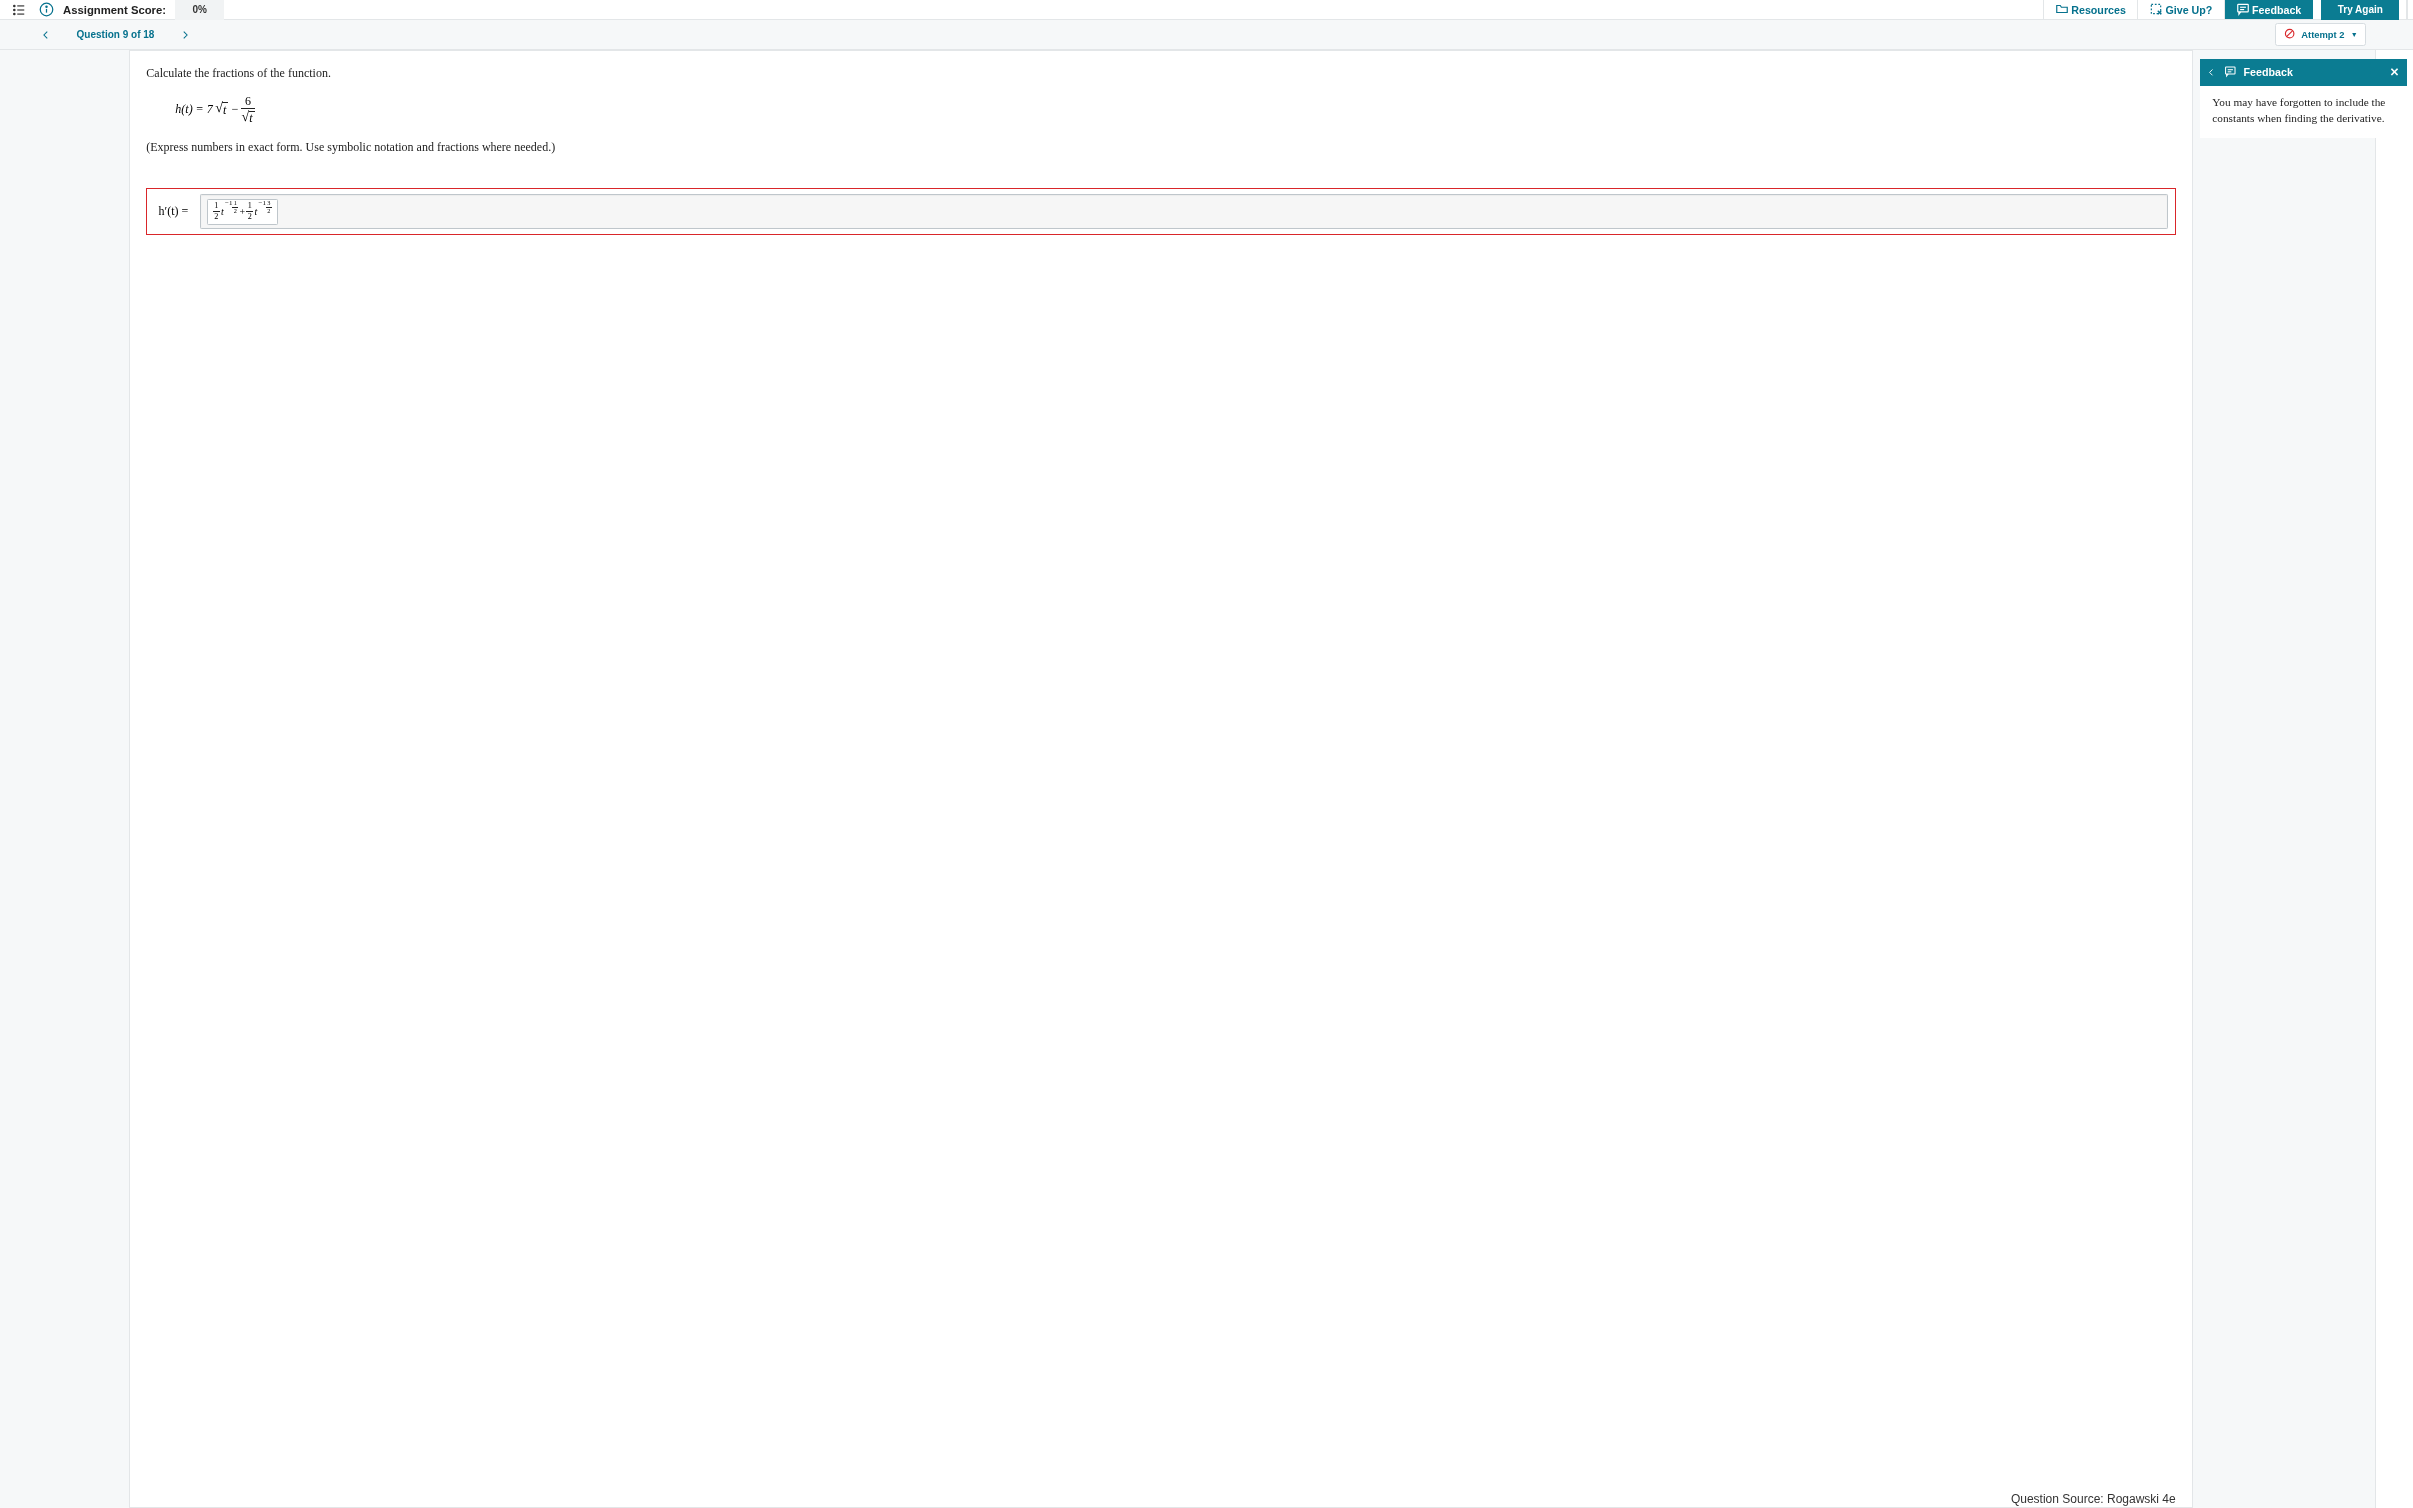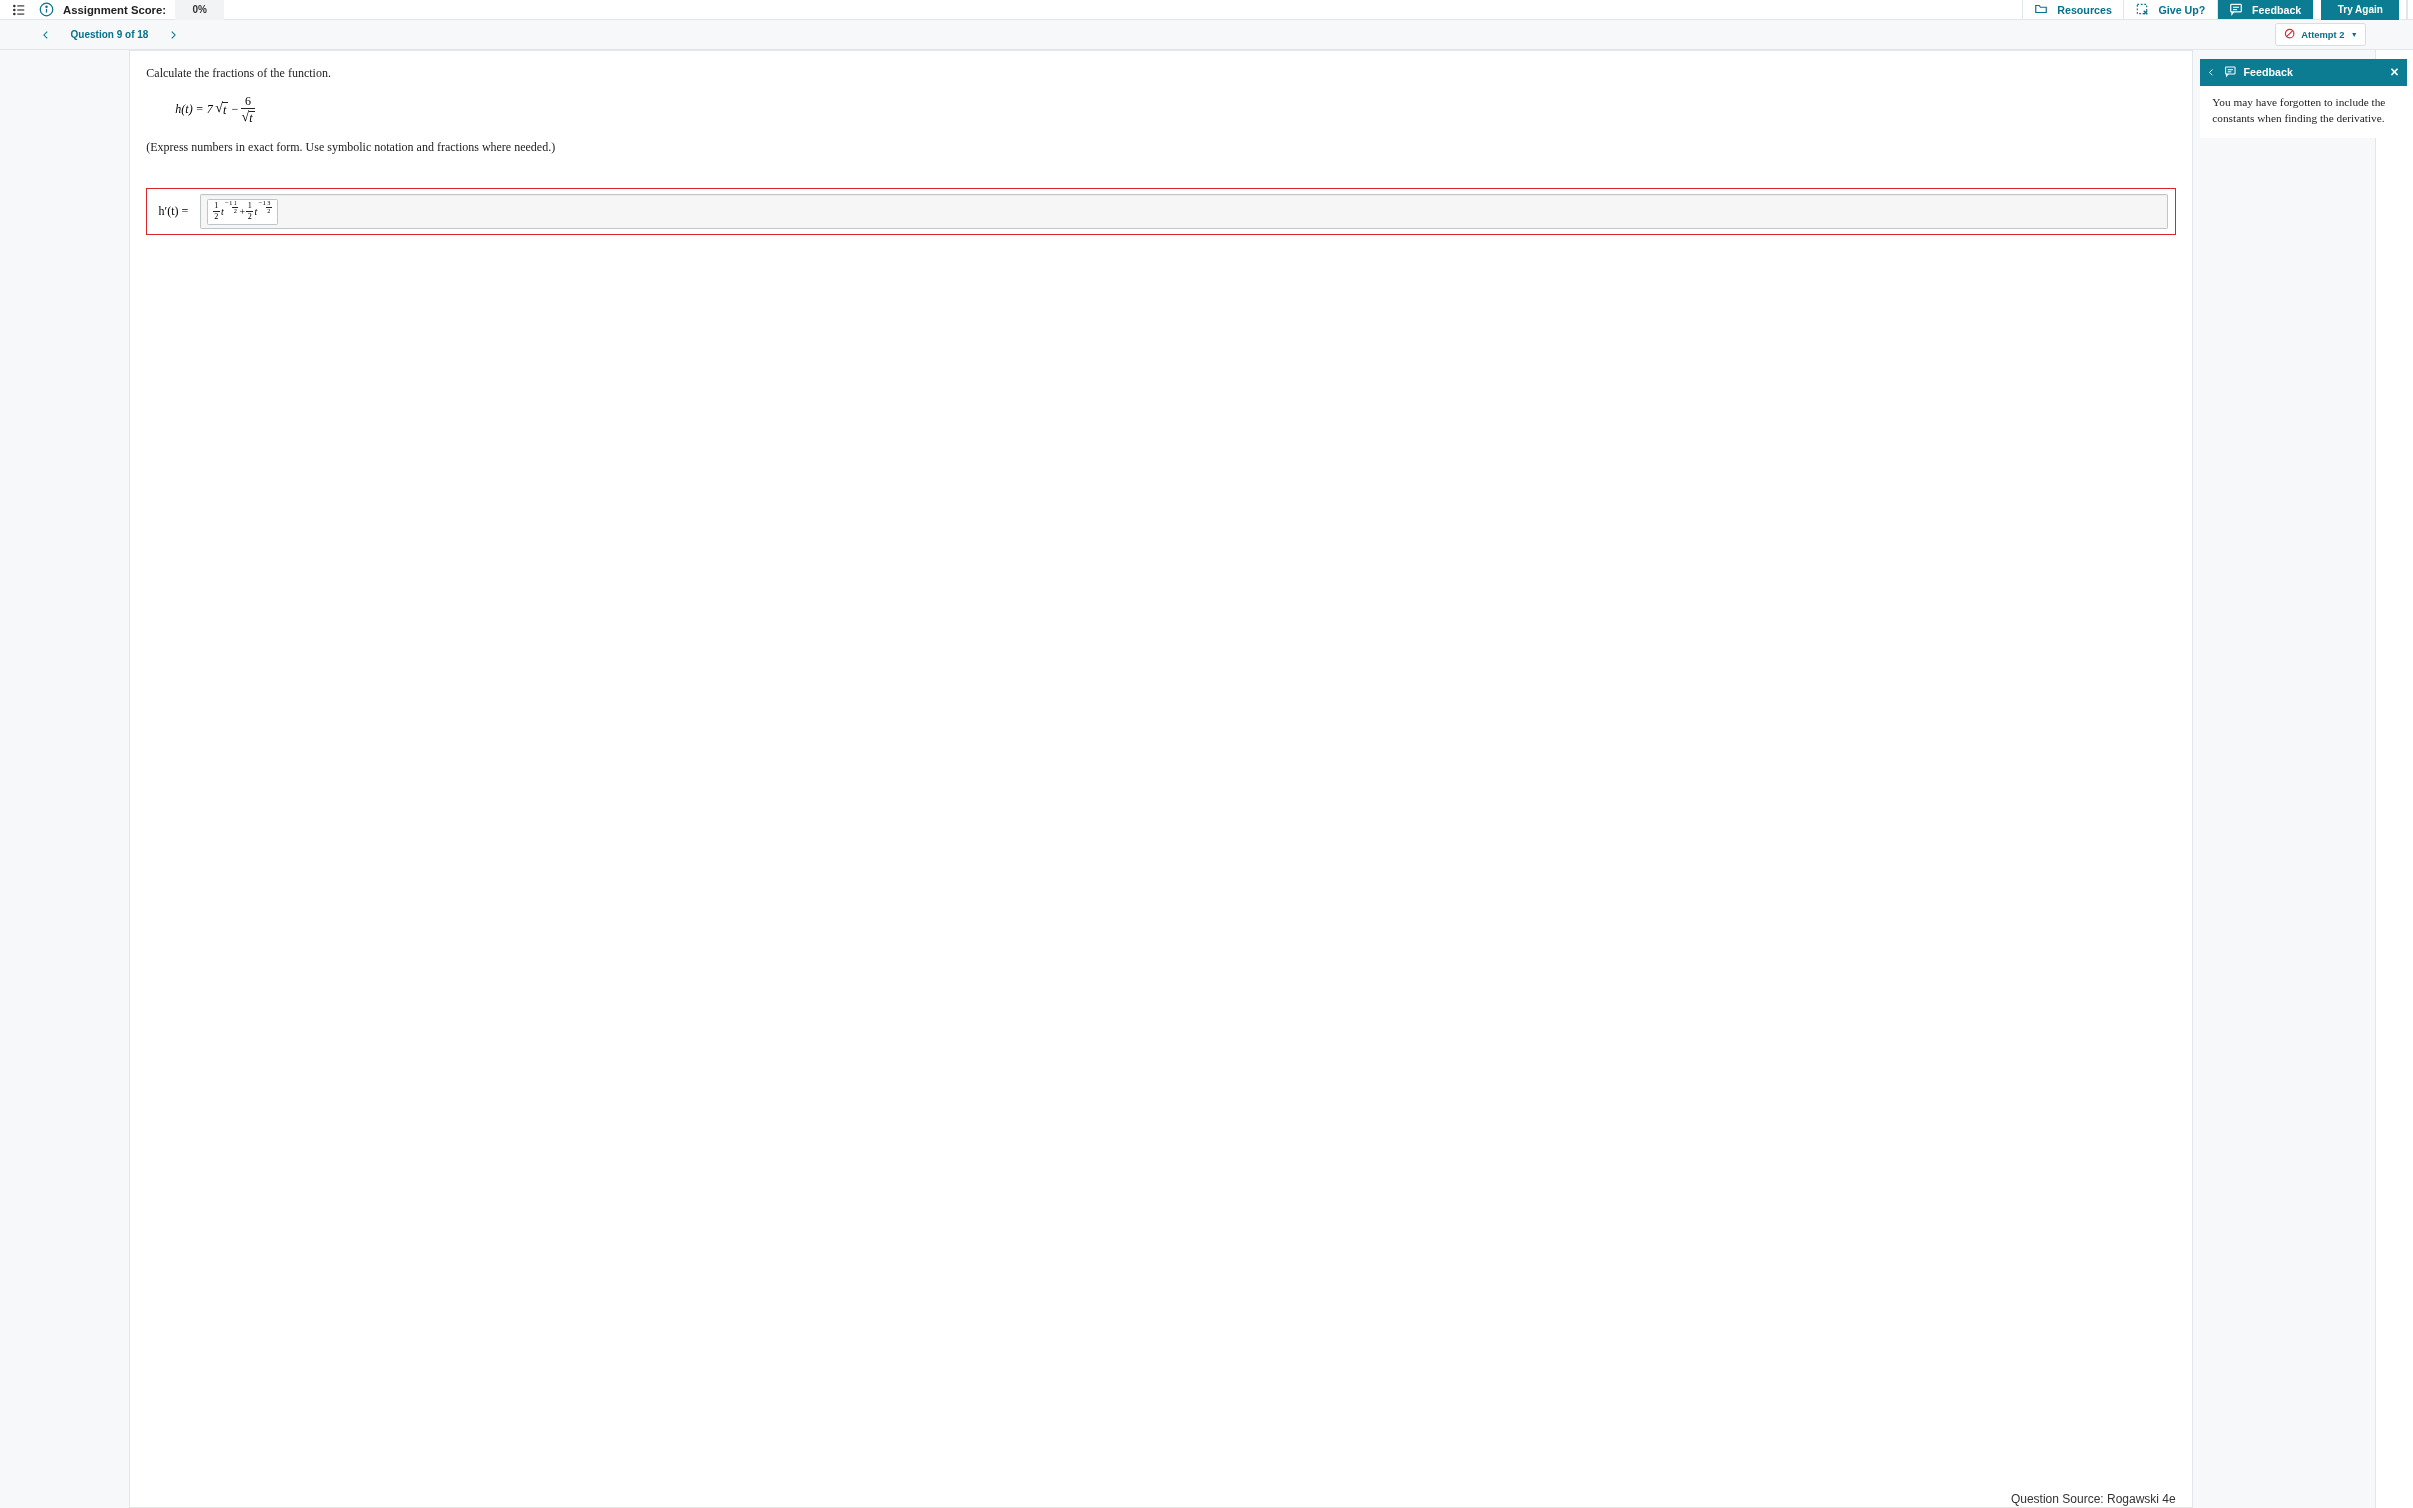--- a/index.html
+++ b/index.html
@@ -23,21 +23,21 @@
   .info-icon svg { width: 15px; height: 15px; }
   .score-label {
     font-size: 11.3px; font-weight: 700; color: #222; margin-left: 5px;
   }
   .score-box {
     background: #f1f3f4; color: #333; font-size: 10px; font-weight:600;
     padding: 6.3px 17.6px; margin-left: 8.8px; border-radius:1.3px;
   }
   .topbar-spacer { flex: 1; }
   .top-item {
-    display:flex; align-items:center; gap:9px; padding: 0 11.3px; height:100%;
+    display:flex; align-items:center; gap:2px; padding: 0 11.3px; height:100%;
     font-size: 10.7px; font-weight:700; color:#05718d; cursor:pointer;
     border-left:0.6px solid #e3e6e8;
     text-align:right;
   }
   .top-item:last-of-type { border-right:0.6px solid #e3e6e8;}
   .top-item svg { width:14px; height:14px; }
   .top-item.teal-bg { background:#0b7c92; color:#fff; }
   .top-item.teal-bg svg { stroke:#fff; }
   .btn-tryagain {
     background:#0b7c92; color:#fff; font-weight:700; font-size:10px;
@@ -46,21 +46,21 @@
   }
   .right-edge { border-left:0.6px solid #e3e6e8; border-right:0.6px solid #e3e6e8; width:2.5px; height:100%; }
 
   
   .subbar {
     display:flex; align-items:center; height:30px;
     background:#f6f8f9; border-bottom:0.6px solid #e3e6e8; padding:0 3.8px 0 35px;
   }
   .nav-arrow { width:22.6px; height:22.6px; display:flex; align-items:center; justify-content:center; cursor:pointer;}
   .nav-arrow svg { width:10px; height:10px; stroke:#05718d; stroke-width:2.5; fill:none;}
-  .question-label { font-size:10px; font-weight:700; color:#05718d; margin:0 13px;}
+  .question-label { font-size:10px; font-weight:700; color:#05718d; margin:0 19px;}
   .subbar-spacer{flex:1;}
   .attempt-pill {
     display:flex; align-items:center; gap:6.3px;
     background:#fff; border:0.6px solid #d7dde1; border-radius:2.5px;
     padding:3.8px 7.5px; cursor:pointer; font-weight:700; color:#05718d; font-size:9.4px;
     margin-right:43px;
   }
   .attempt-pill .noentry { color:#d9262a; }
   .attempt-pill .caret { color:#05718d; font-size:7px; }
 

